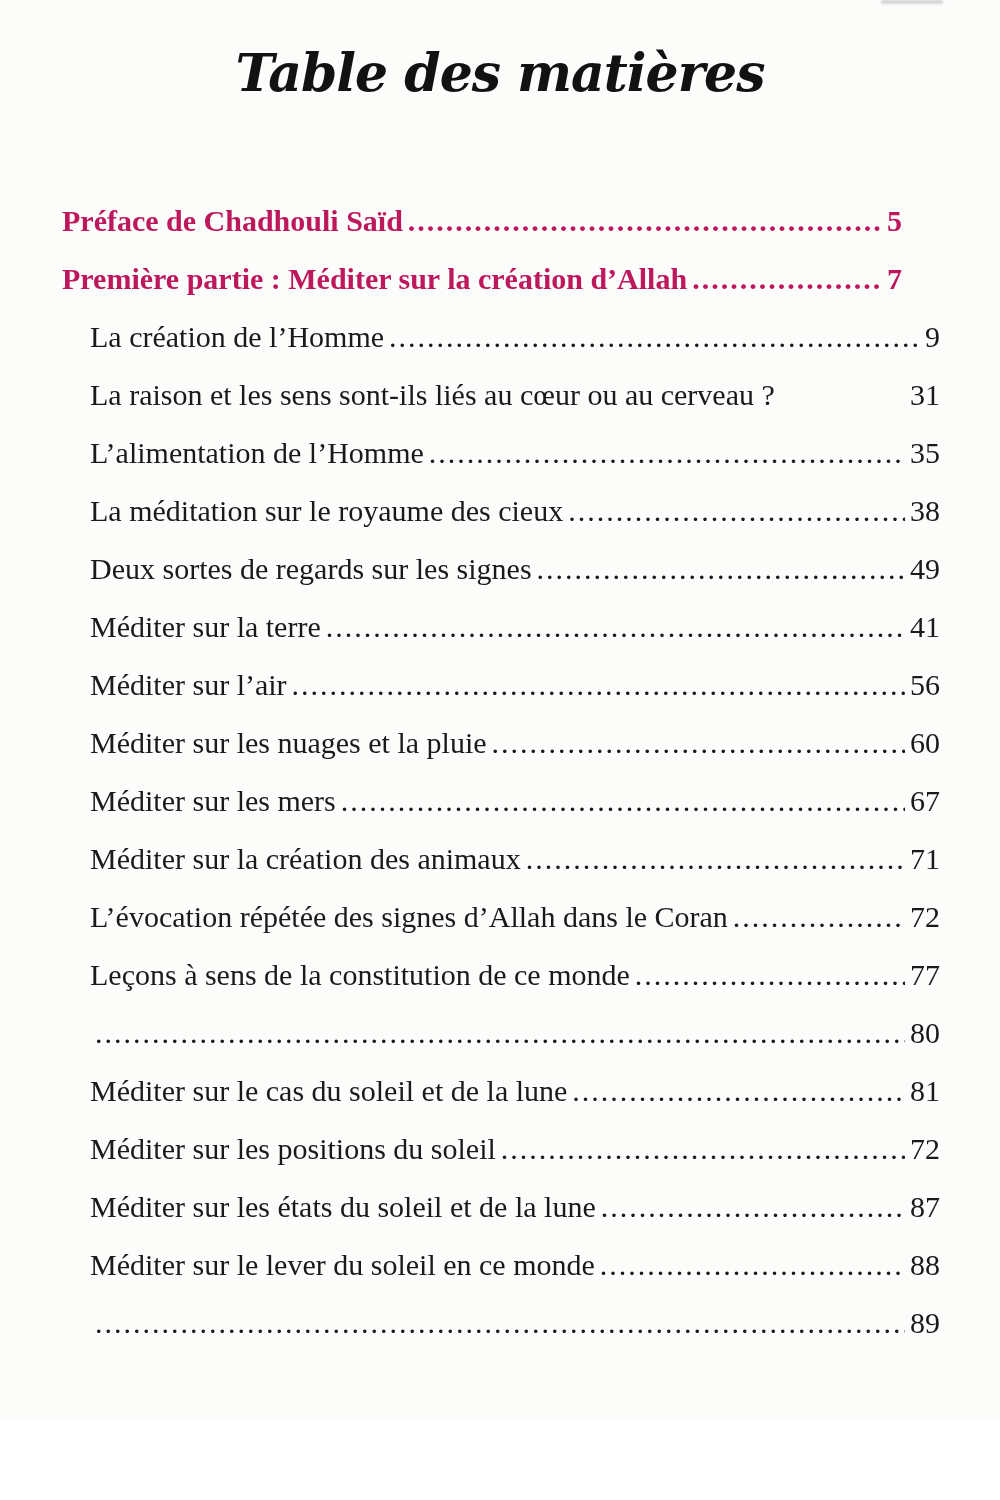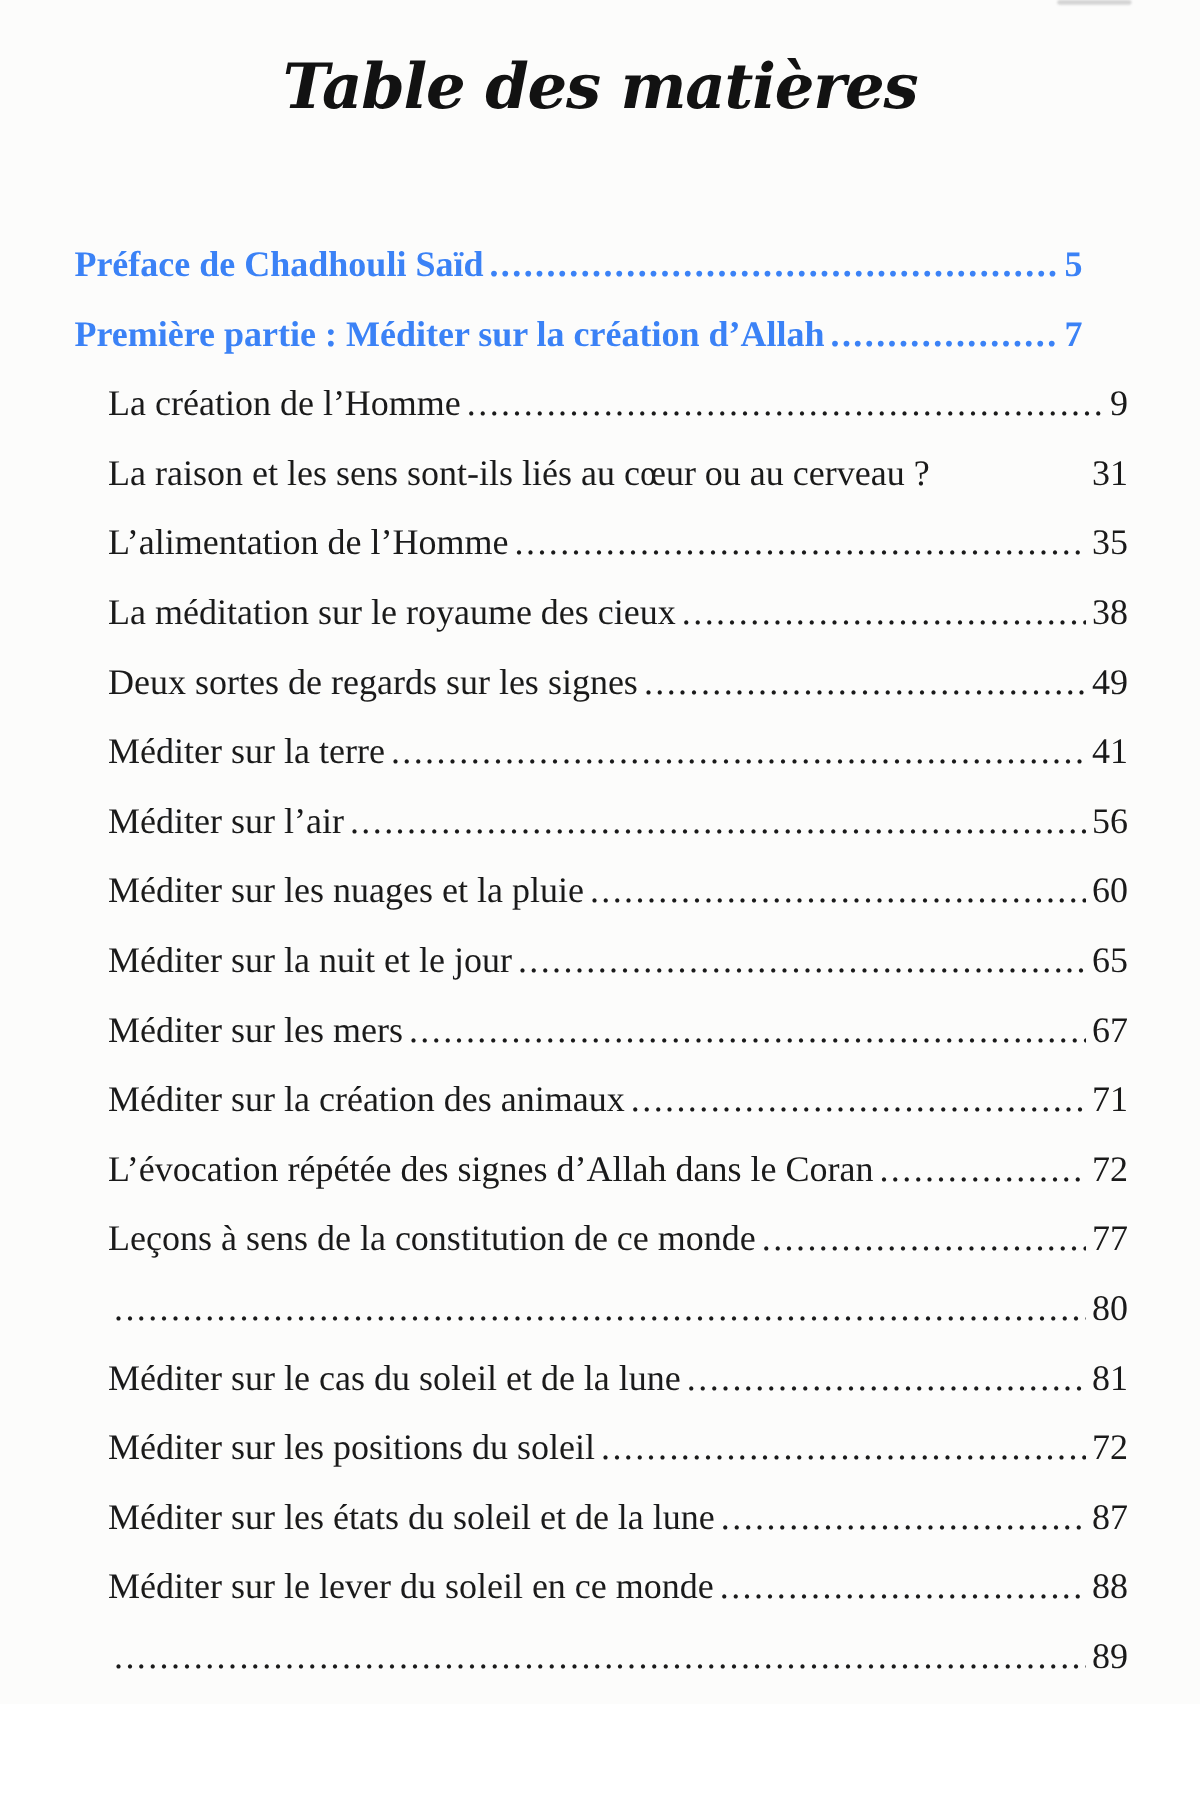--- a/index.html
+++ b/index.html
@@ -55,21 +55,21 @@
   }
 
   .row {
     display: flex;
     align-items: baseline;
     height: 58px;
     white-space: nowrap;
   }
   .row.bold {
     font-weight: 700;
-    color: #3b82f6;
+    color: #be185d;
     padding-right: 38px;
   }
   .row.indent { padding-left: 28px; }
 
   .label { flex: 0 0 auto; }
 
   .dots {
     flex: 1 1 auto;
     min-width: 0;
     overflow: hidden;
@@ -150,25 +150,20 @@
         <span class="label">Méditer sur l’air</span>
         <span class="dots"></span>
         <span class="pagenum">56</span>
       </div>
       <div class="row indent">
         <span class="label">Méditer sur les nuages et la pluie</span>
         <span class="dots"></span>
         <span class="pagenum">60</span>
       </div>
       <div class="row indent">
-        <span class="label">Méditer sur la nuit et le jour</span>
-        <span class="dots"></span>
-        <span class="pagenum">65</span>
-      </div>
-      <div class="row indent">
         <span class="label">Méditer sur les mers</span>
         <span class="dots"></span>
         <span class="pagenum">67</span>
       </div>
       <div class="row indent">
         <span class="label">Méditer sur la création des animaux</span>
         <span class="dots"></span>
         <span class="pagenum">71</span>
       </div>
       <div class="row indent">

